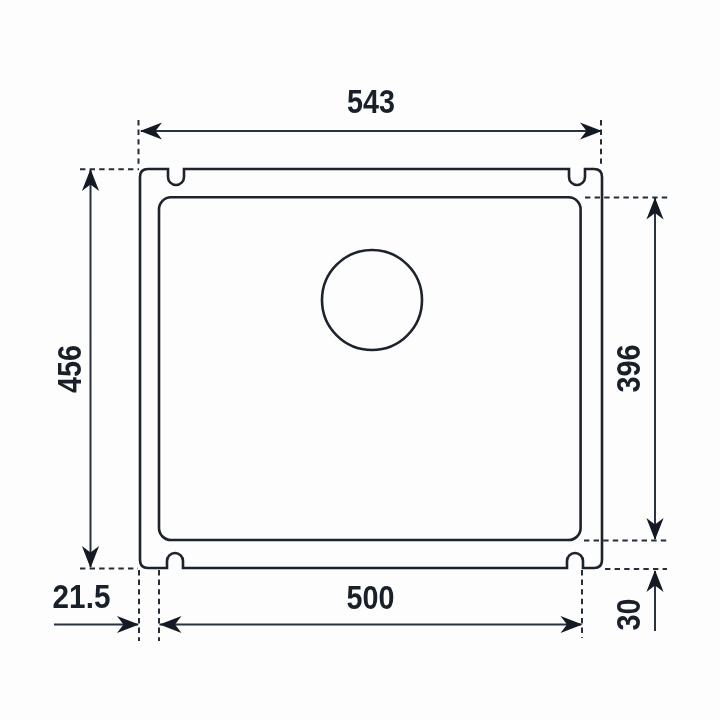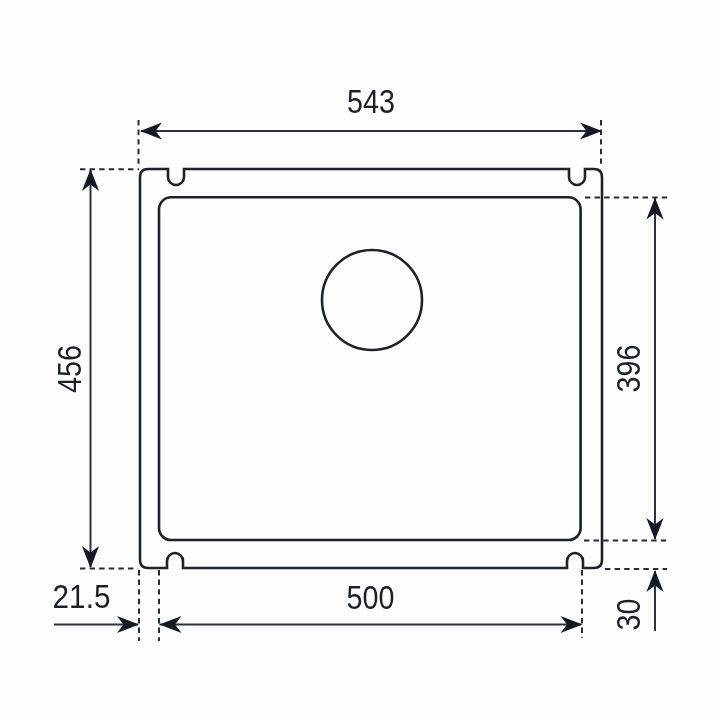--- a/index.html
+++ b/index.html
@@ -1,16 +1,16 @@
 <!DOCTYPE html>
 <html><head>
 <meta charset="utf-8">
 <style>
   html,body{margin:0;padding:0;background:#ffffff;}
-  .wrap{width:720px;height:720px;background:#fdfdfd;}
+  .wrap{width:720px;height:720px;background:#fdfdfd;font-weight:bold;}
   text{font-family:"Liberation Sans",sans-serif;fill:#1a202a;}
 </style>
 </head>
 <body>
 <div class="wrap">
 <svg width="720" height="720" viewBox="0 0 720 720" xmlns="http://www.w3.org/2000/svg">
   <rect x="0" y="0" width="720" height="720" fill="#fdfdfd"></rect>
 
   <path d="M 148 169
            L 168 169 L 168 177 A 8 8 0 0 0 184 177 L 184 169

